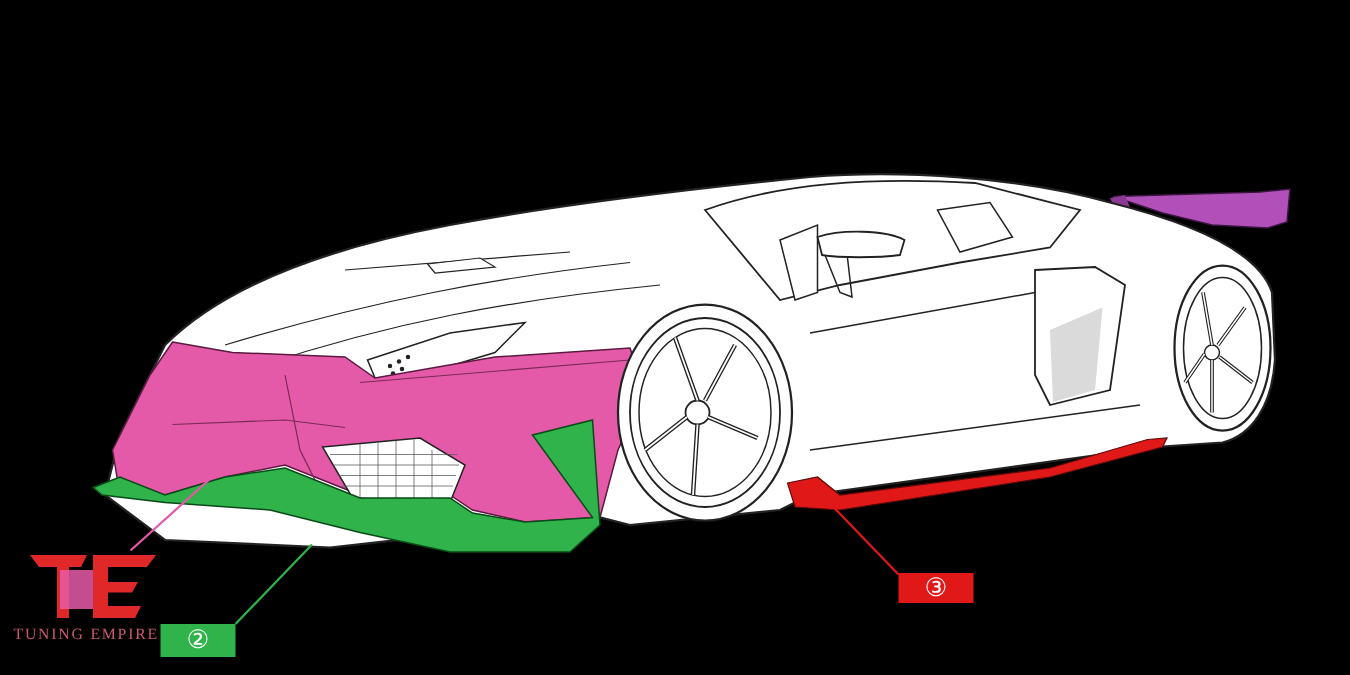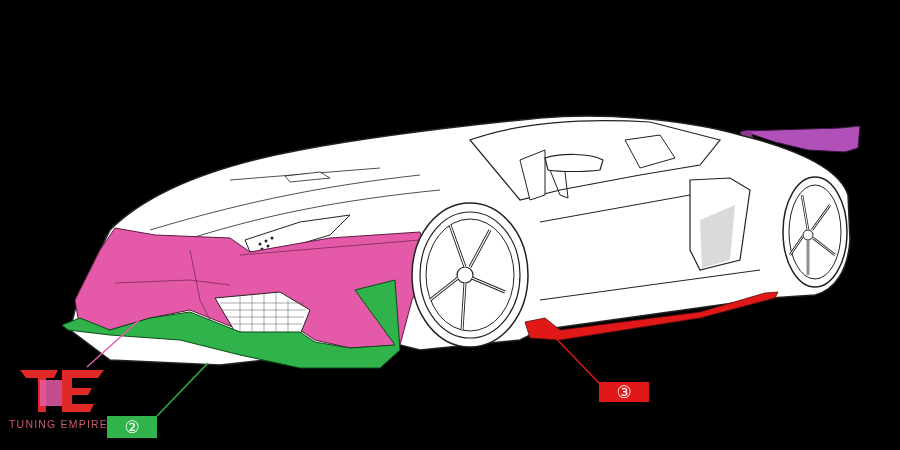--- a/index.html
+++ b/index.html
@@ -2,21 +2,21 @@
 <html><head>
 <meta charset="utf-8">
 <style>
   html, body { margin: 0; padding: 0; background: #000; }
   .stage { position: relative; width: 900px; height: 450px; background: #000; overflow: hidden; font-family: "DejaVu Sans", sans-serif; }
   svg.car { position: absolute; left: 0; top: 0; width: 900px; height: 450px; }
   .callout { position: absolute; display: flex; align-items: center; justify-content: center; color: #fff; font-size: 17px; font-family: "DejaVu Sans", sans-serif; }
   .callout-2 { left: 107px; top: 416px; width: 50px; height: 22px; }
   .callout-3 { left: 599px; top: 382px; width: 50px; height: 20px; }
   .logo { position: absolute; left: 18px; top: 368px; width: 90px; height: 50px; }
-  .brand { position: absolute; left: 9px; top: 418px; font-size: 10.5px; letter-spacing: 1.2px; color: #c95a6e; font-family: Liberation Sans, sans-serif; white-space: nowrap; }
+  .brand { position: absolute; left: 9px; top: 418px; font-size: 10.5px; letter-spacing: 1.2px; color: #c95a6e; font-family: Liberation Serif, serif; white-space: nowrap; }
 </style>
 </head>
 <body>
 
 <div class="stage">
 
   <svg class="car" viewBox="0 0 900 450">
 
     <g>
       <path d="M742,131 L840,128 L860,126 L858,148 L845,152 L808,150 L775,142 Z" fill="#b050b8" stroke="#3a1540" stroke-width="1"></path>

